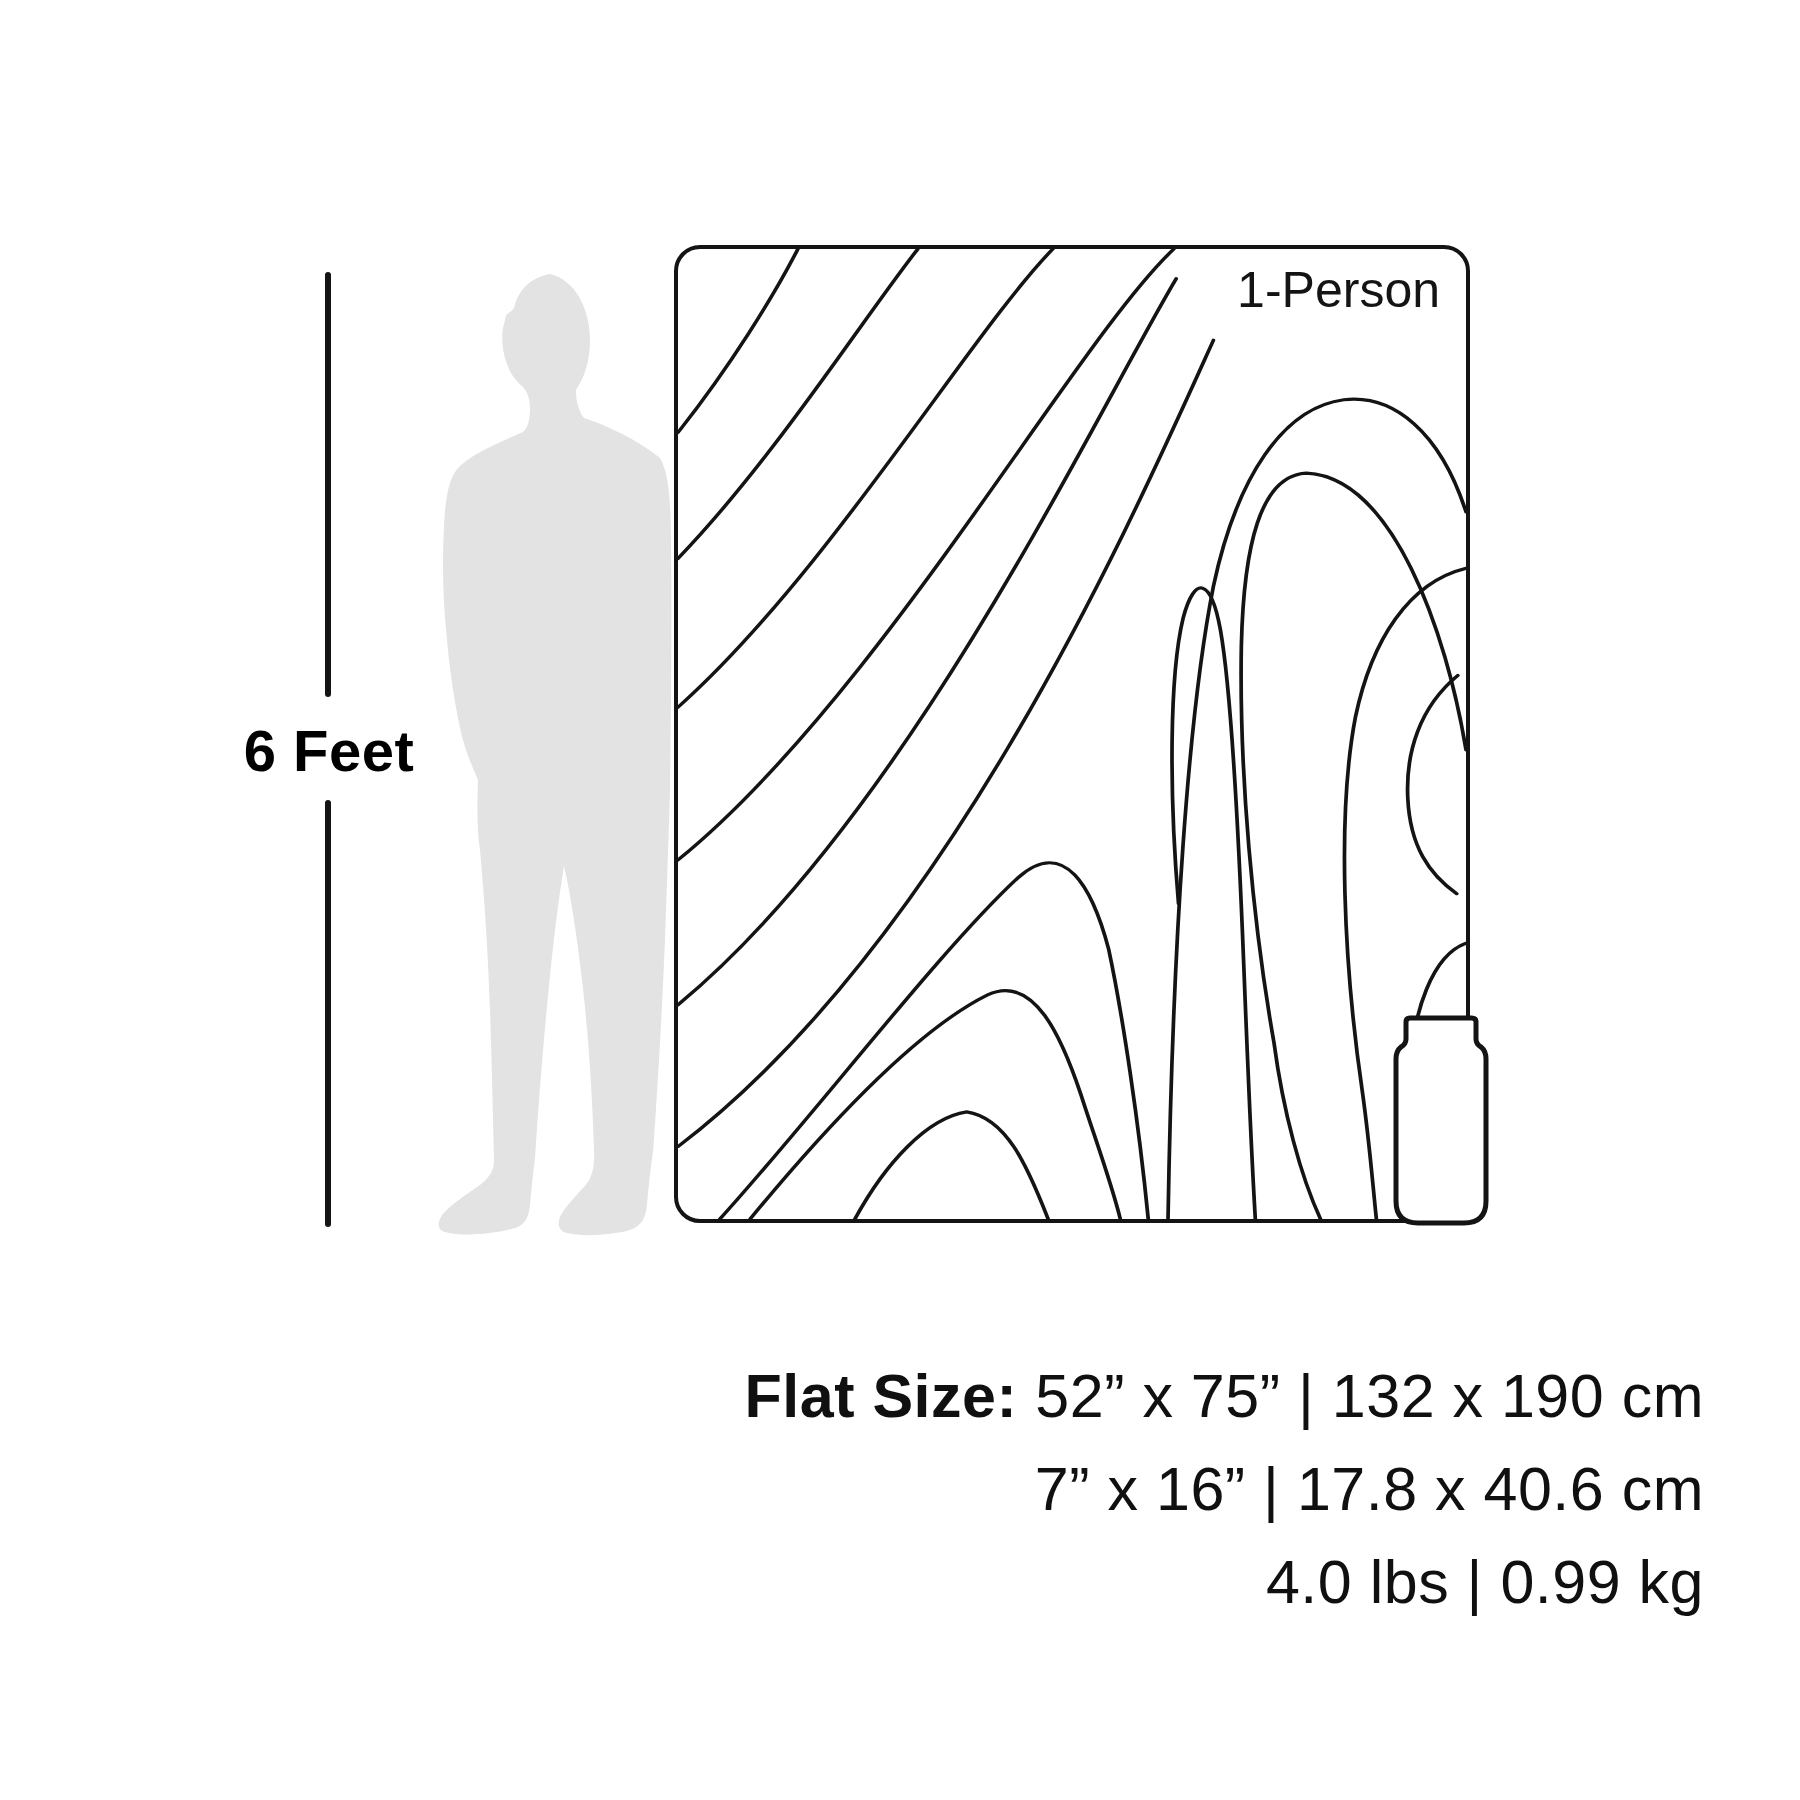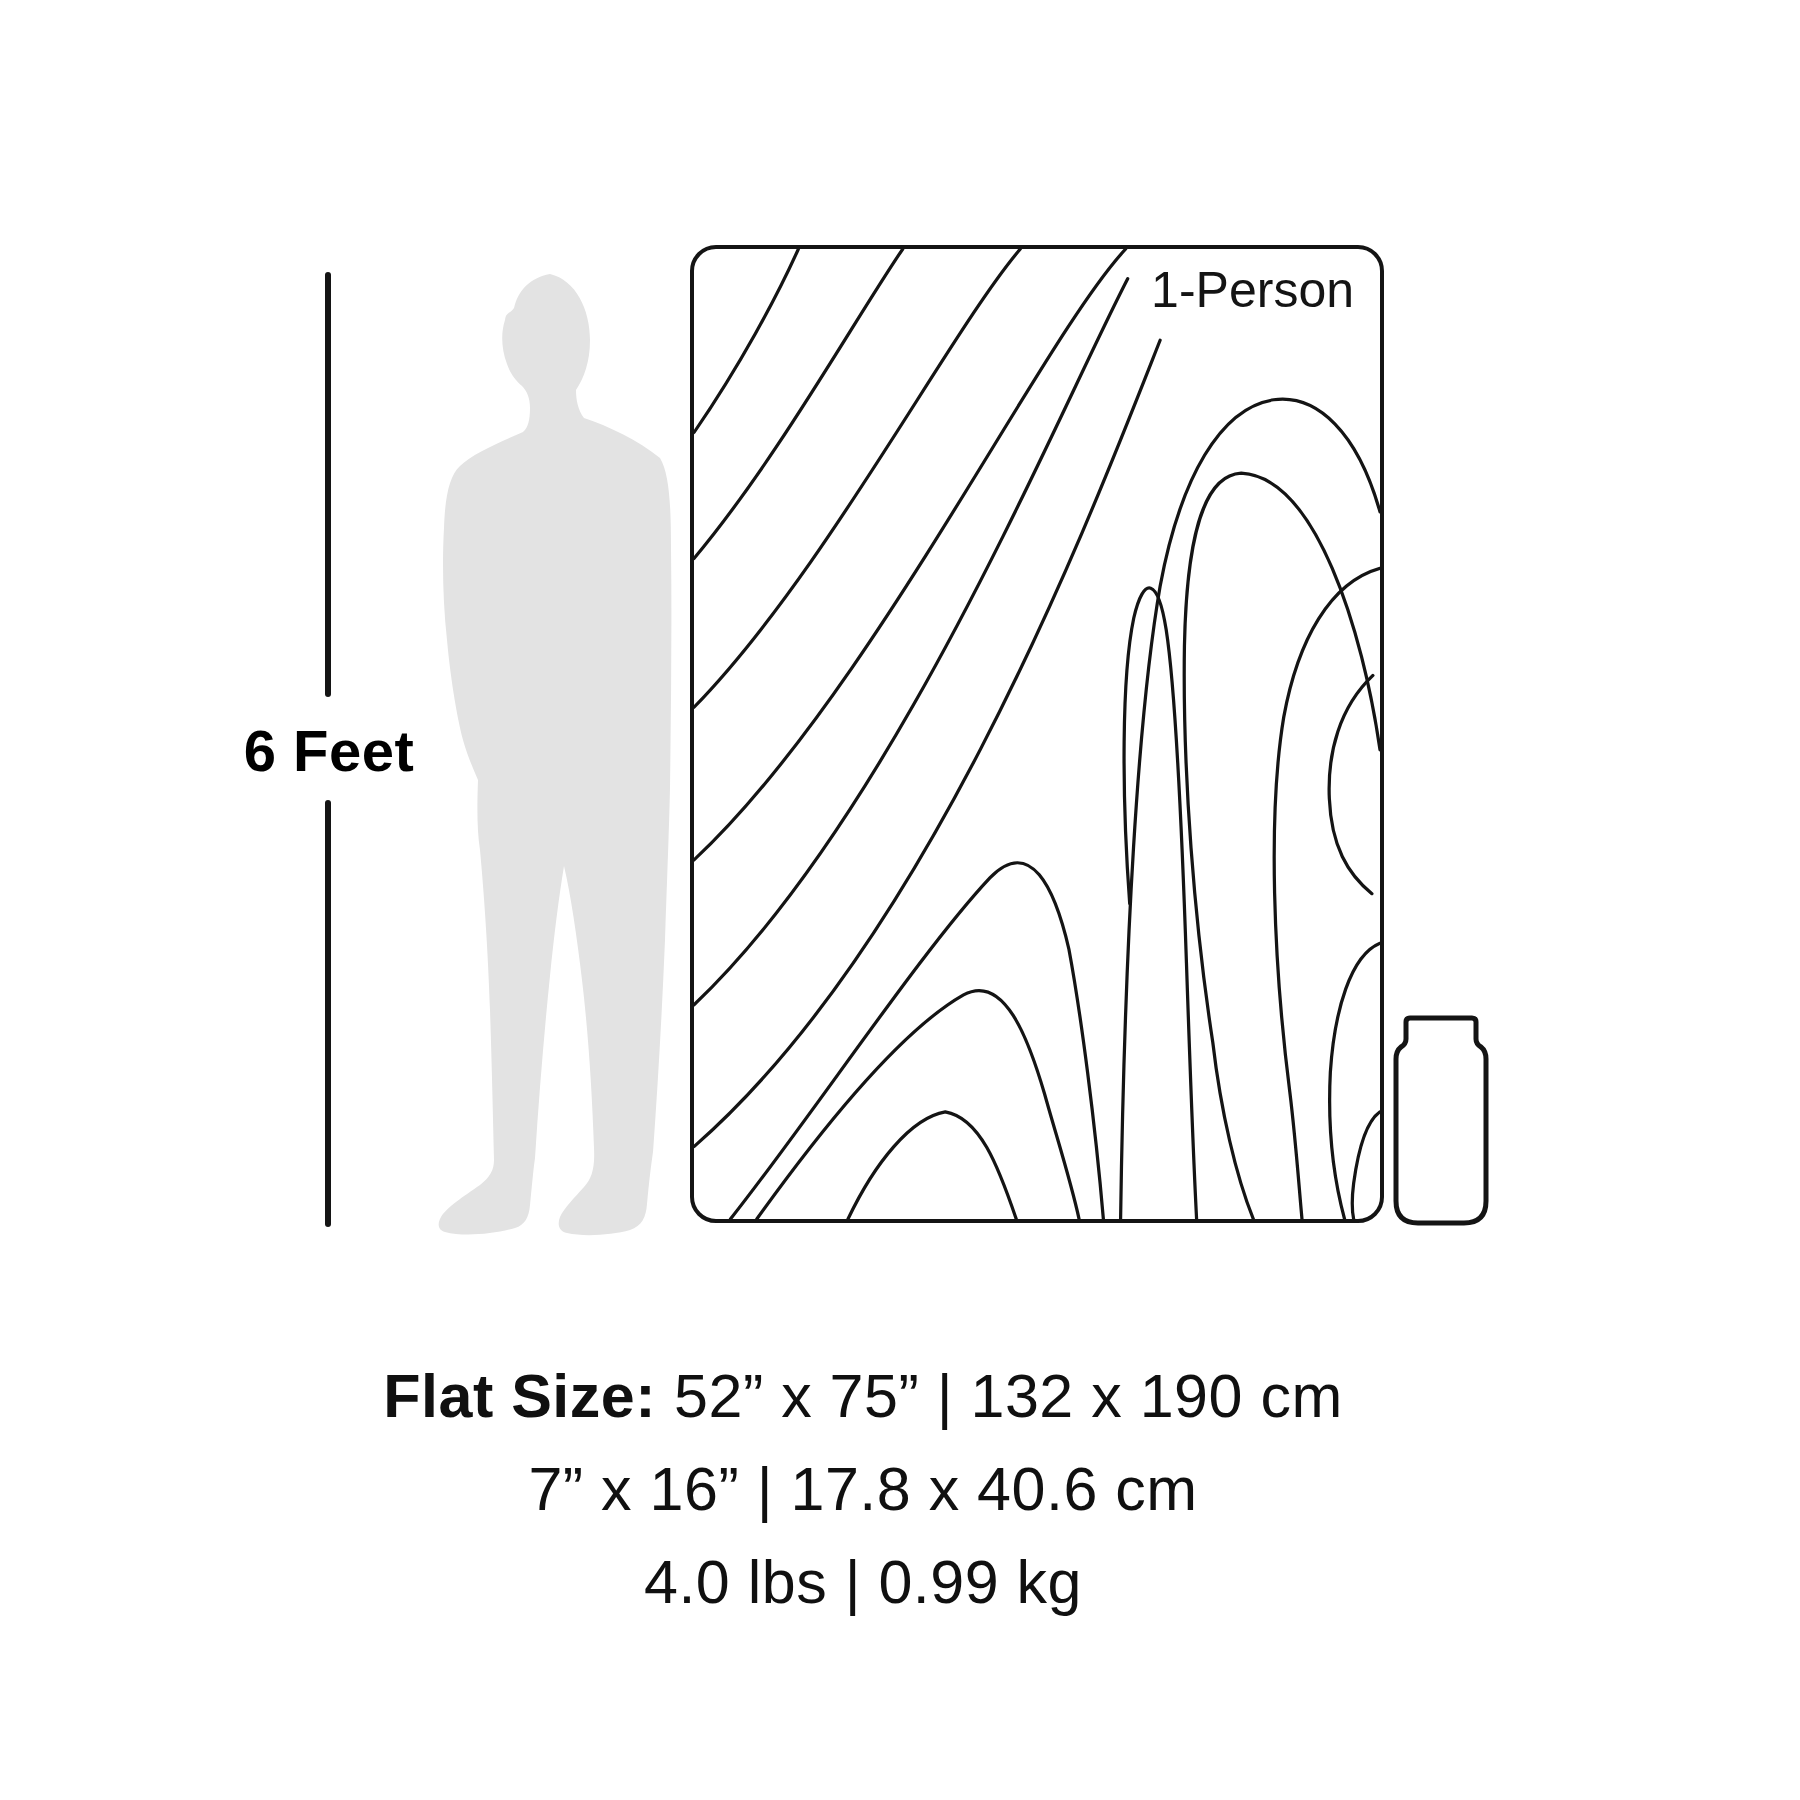--- a/index.html
+++ b/index.html
@@ -19,38 +19,38 @@
     position:absolute;left:179px;top:714px;width:300px;height:74px;
     text-align:center;line-height:74px;
     font-size:58px;font-weight:800;letter-spacing:0.5px;color:#000000;
   }
 
   
   #person{left:432px;top:268px;width:260px;height:970px;z-index:1;}
 
   
   .blanket{
-    position:absolute;left:690px;top:245px;width:694px;height:978px;
+    position:absolute;left:674px;top:245px;width:796px;height:978px;
     box-sizing:border-box;border:4px solid #141414;border-radius:26px;
     background:#ffffff;z-index:2;overflow:hidden;
   }
   .blanket svg{position:absolute;left:0;top:0;width:100%;height:100%;}
   .blanket-label{
     position:absolute;top:12px;right:26px;z-index:3;
     font-size:50px;font-weight:400;letter-spacing:0px;color:#141414;
   }
   .topo{fill:none;stroke:#141414;stroke-width:3.2;stroke-linecap:round;}
 
   
   #sack{left:1392px;top:1013px;width:98px;height:216px;z-index:2;}
 
   
   .specs{
     position:absolute;left:0;top:1350px;width:1704px;
-    display:flex;flex-direction:column;align-items:center;margin-left:11px;
+    display:flex;flex-direction:column;align-items:flex-end;
   }
   .spec-row{
     display:flex;align-items:baseline;gap:18px;
     height:93px;line-height:93px;font-size:61px;color:#101010;
     white-space:nowrap;
   }
   .spec-label{font-weight:800;letter-spacing:0.5px;}
   .spec-value{font-weight:400;letter-spacing:0.5px;}
 </style>
 </head>

